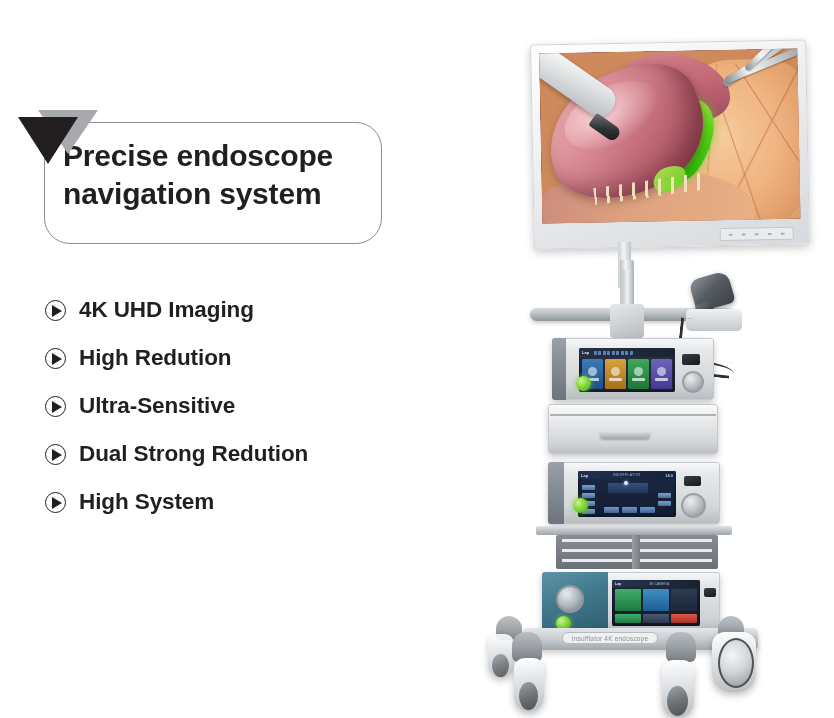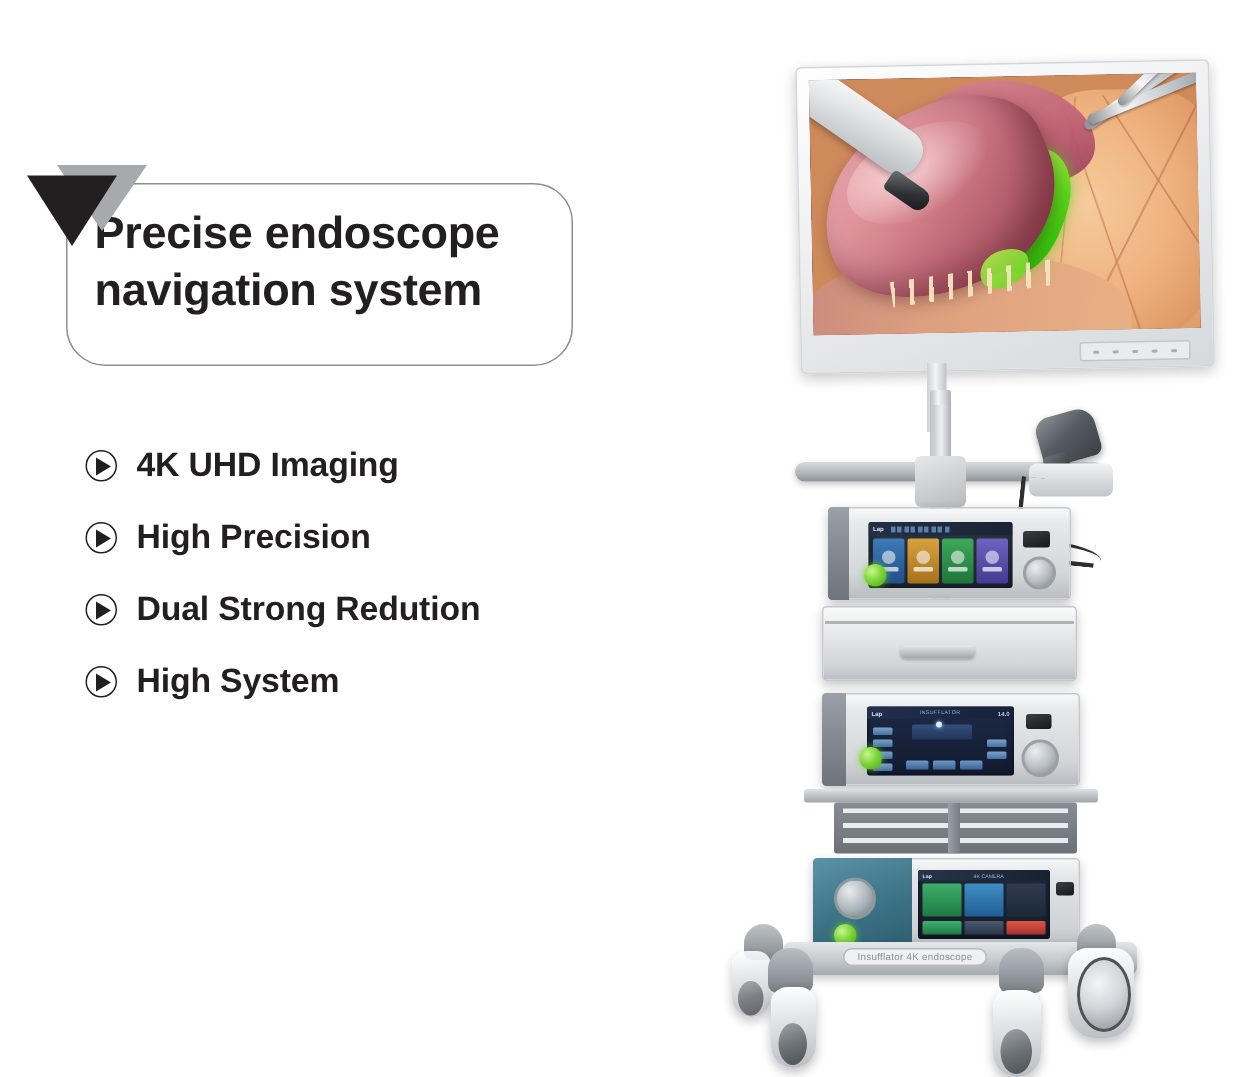--- a/index.html
+++ b/index.html
@@ -52,21 +52,21 @@
     border-top: 44px solid #a7a9ac;
   }
   #tri-black {
     left: 4px; top: 7px;
     border-top: 47px solid #231f20;
   }
 
   
   #features {
     position: absolute;
-    left: 57px; top: 286px;
+    left: 45px; top: 286px;
     width: 340px;
     text-align: right;
   }
   .feature {
     display: flex;
     align-items: center;
     height: 48px;
     margin-bottom: 0px;
   }
   .bullet {
@@ -596,21 +596,25 @@
     <div class="tri" id="tri-black"></div>
   </div>
 
   <div id="features">
     <div class="feature">
       <span class="bullet"></span>
       <span class="feature-label">4K UHD Imaging</span>
     </div>
     <div class="feature">
       <span class="bullet"></span>
-      <span class="feature-label">High Precision</span>
+      <span class="feature-label">High Redution</span>
+    </div>
+    <div class="feature">
+      <span class="bullet"></span>
+      <span class="feature-label">Ultra-Sensitive</span>
     </div>
     <div class="feature">
       <span class="bullet"></span>
       <span class="feature-label">Dual Strong Redution</span>
     </div>
     <div class="feature">
       <span class="bullet"></span>
       <span class="feature-label">High System</span>
     </div>
   </div>

